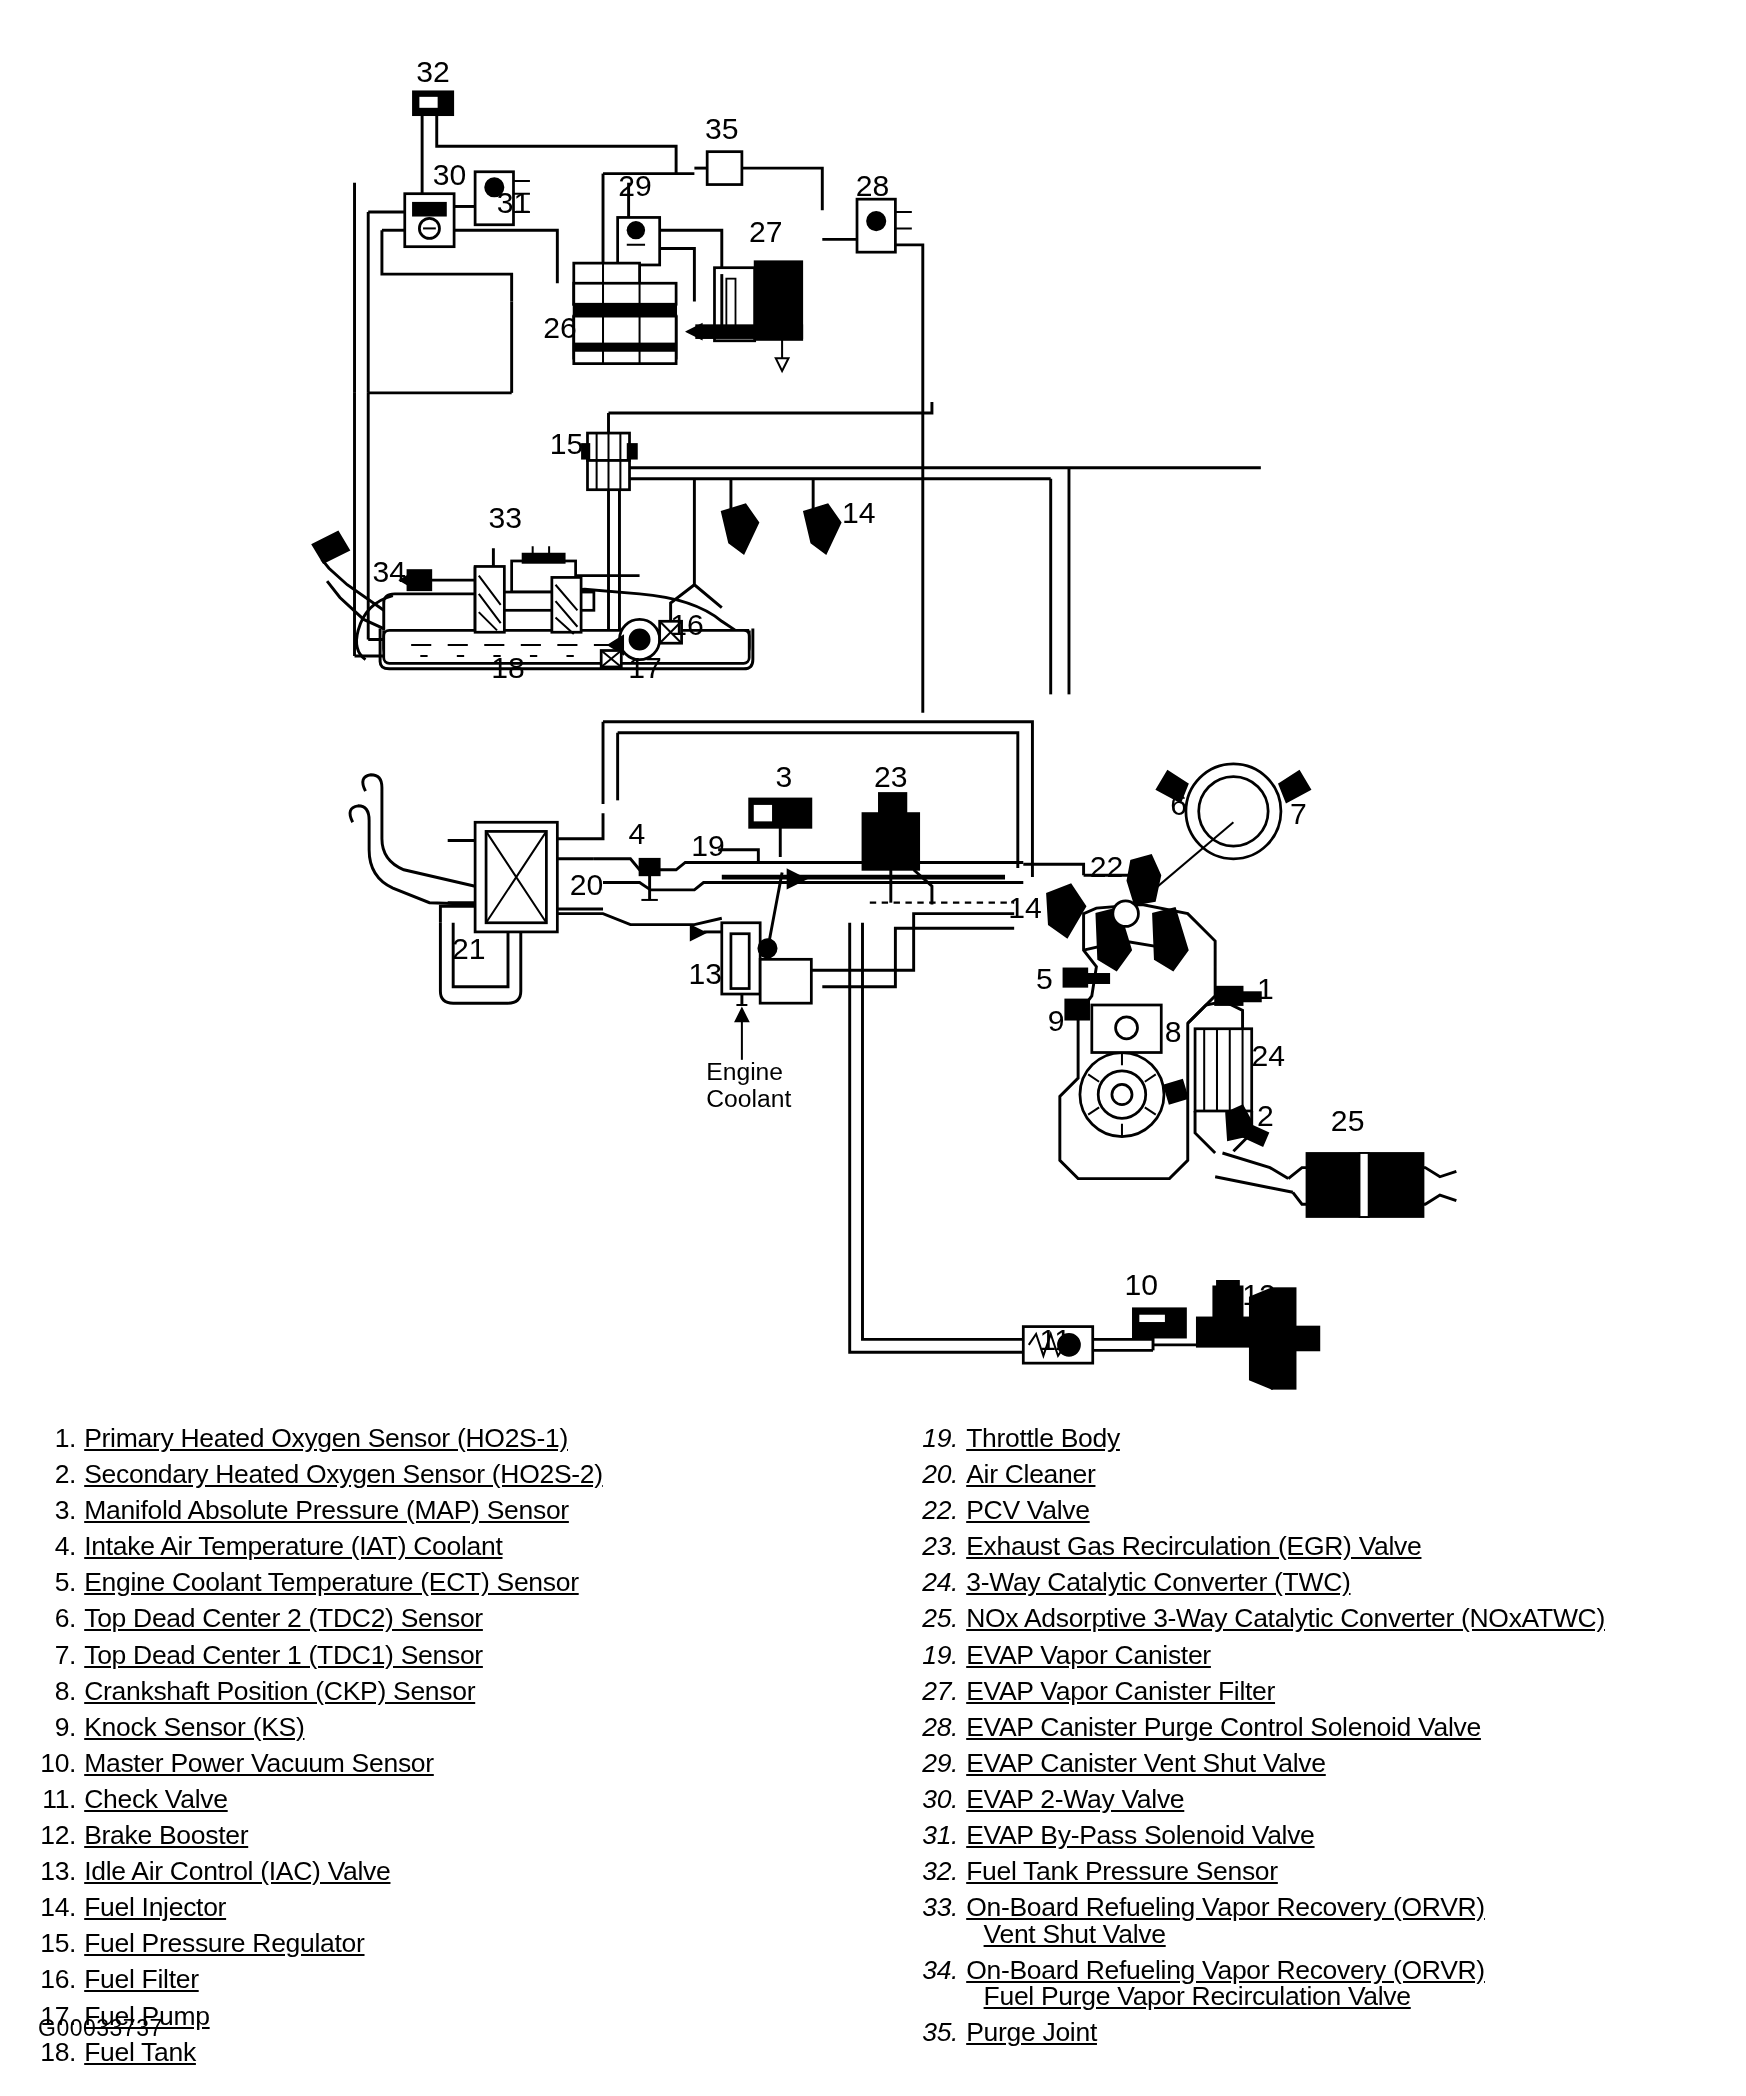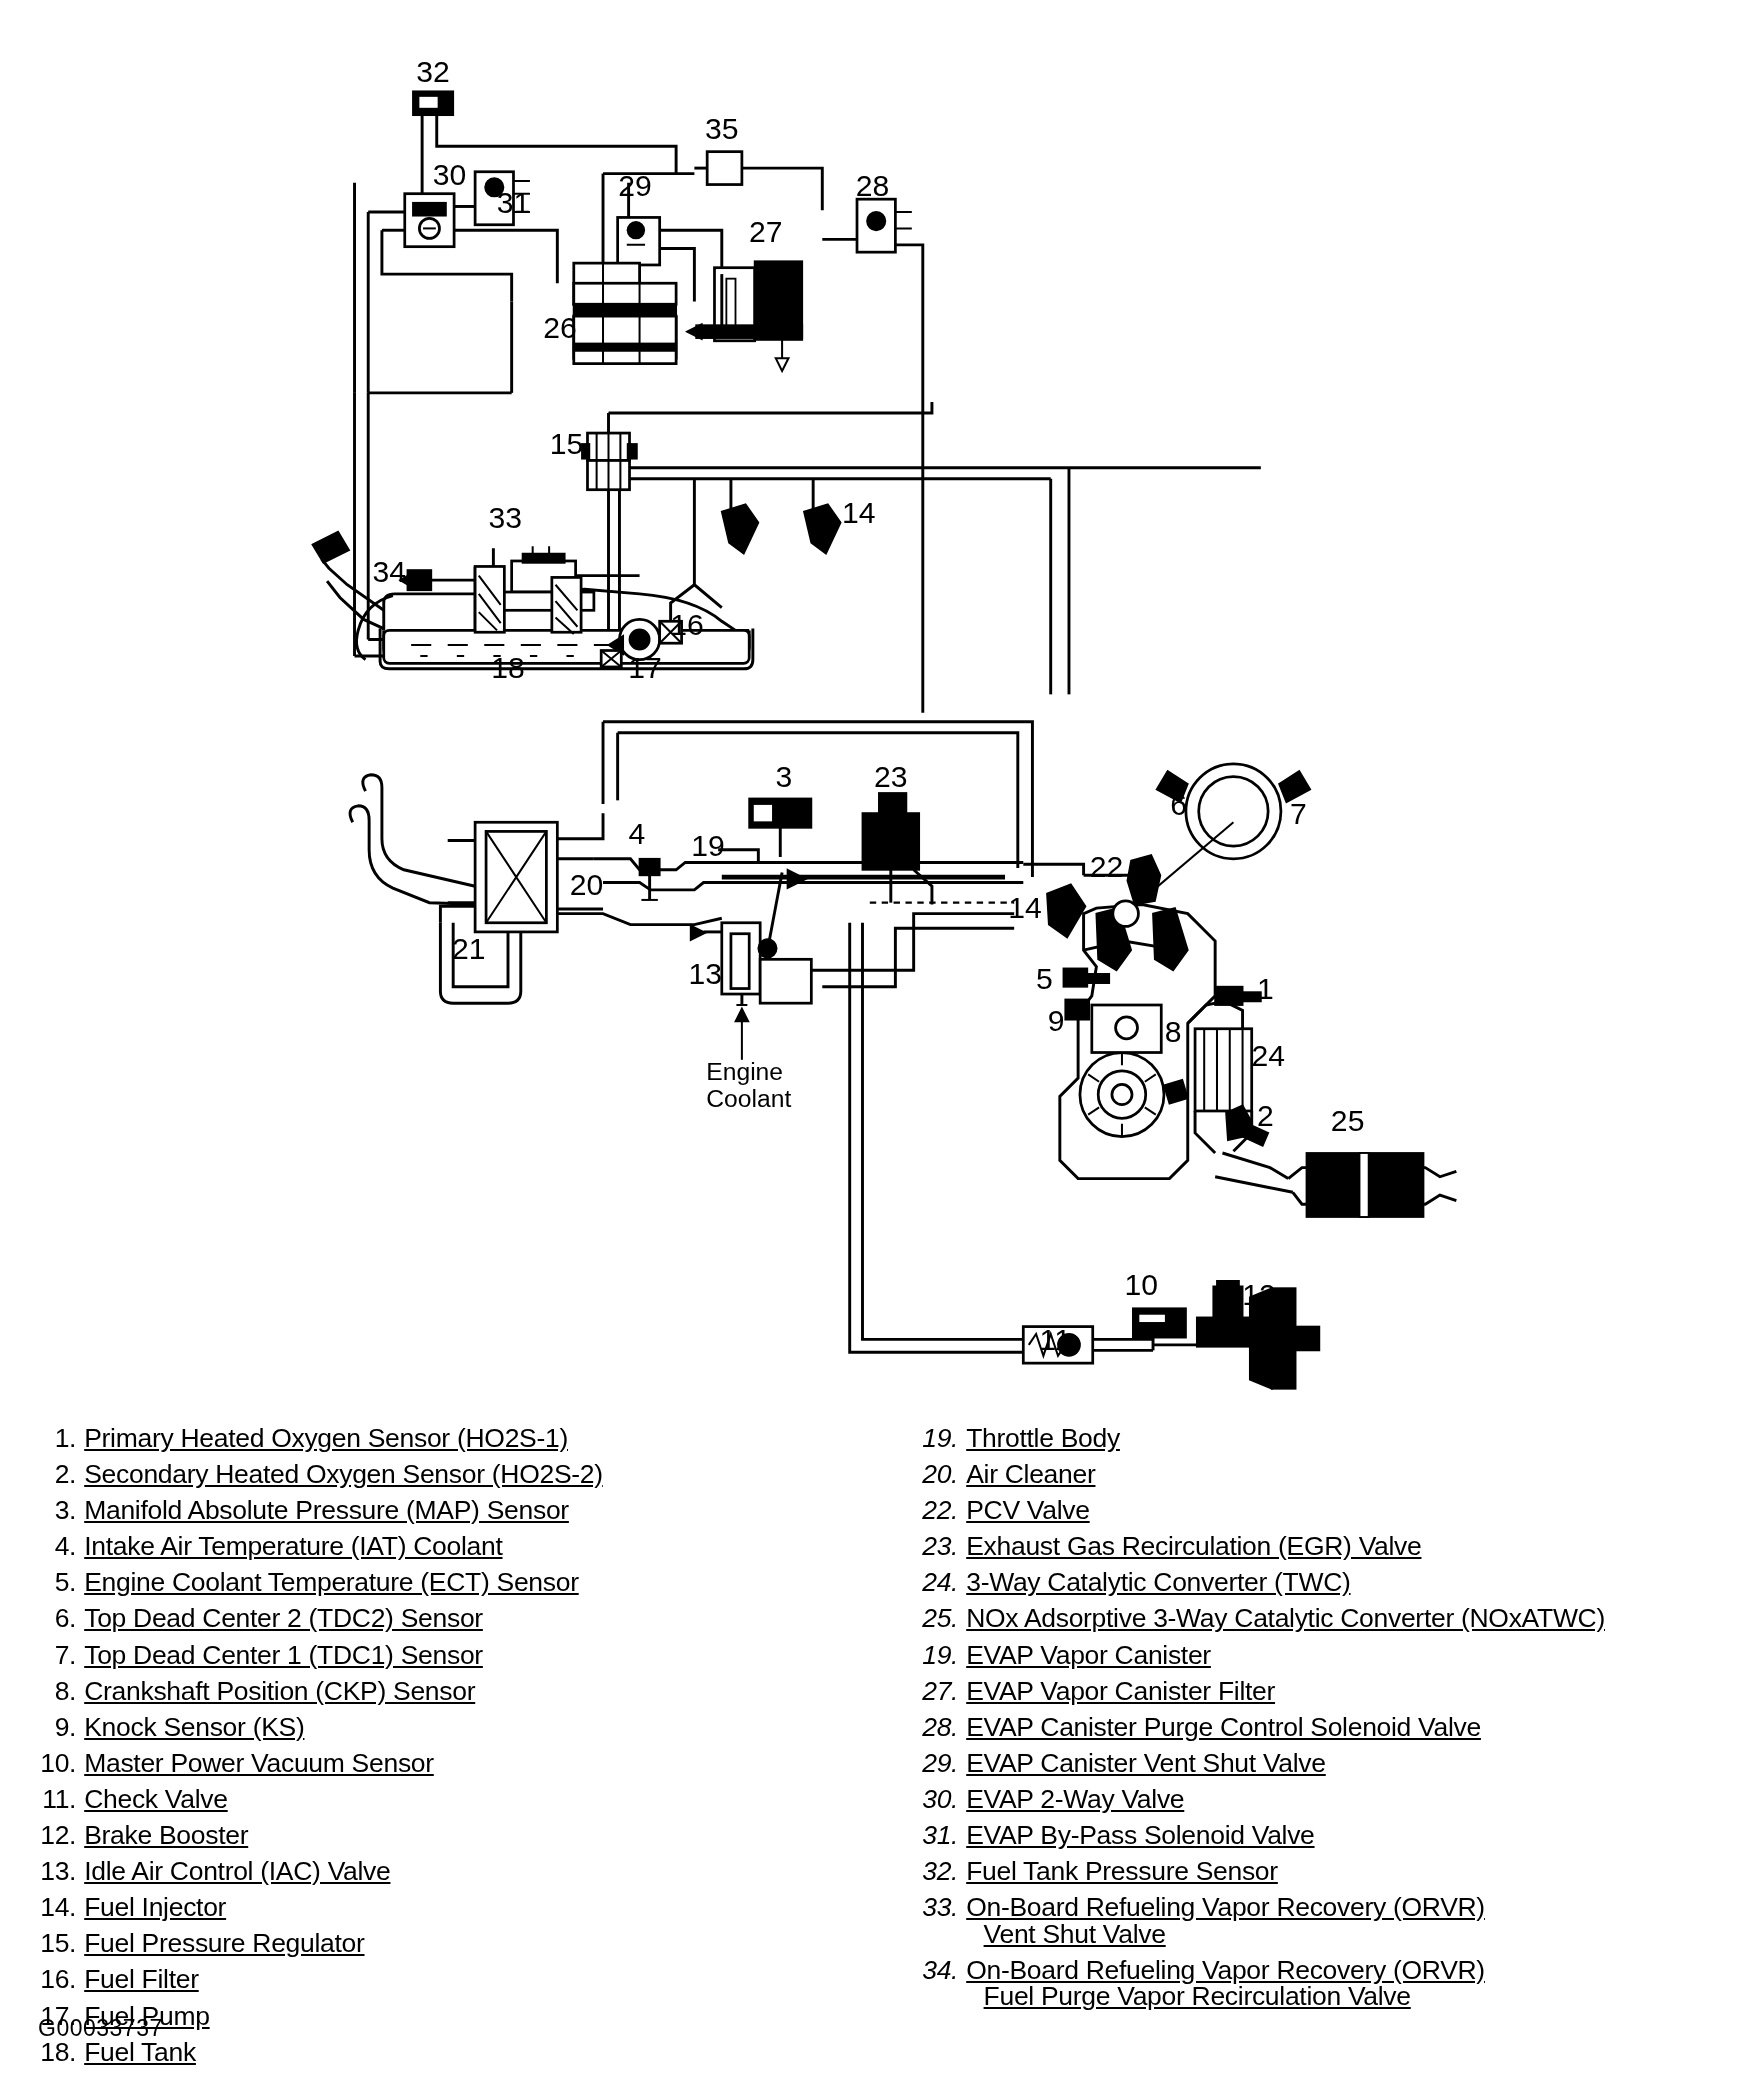--- a/index.html
+++ b/index.html
@@ -554,17 +554,21 @@
         <span class="ltxt">Fuel Tank Pressure Sensor</span>
       </div>
       <div class="lrow">
         <span class="lnum">33.</span>
         <span class="ltxt">On-Board Refueling Vapor Recovery (ORVR)<span class="cont">Vent Shut Valve</span></span>
       </div>
       <div class="lrow">
         <span class="lnum">34.</span>
         <span class="ltxt">On-Board Refueling Vapor Recovery (ORVR)<span class="cont">Fuel Purge Vapor Recirculation Valve</span></span>
       </div>
+      <div class="lrow">
+        <span class="lnum">35.</span>
+        <span class="ltxt">Purge Joint</span>
+      </div>
     </div>
 </div>
 
 <div id="fignum">G00033737</div>
 
 
 </body></html>

